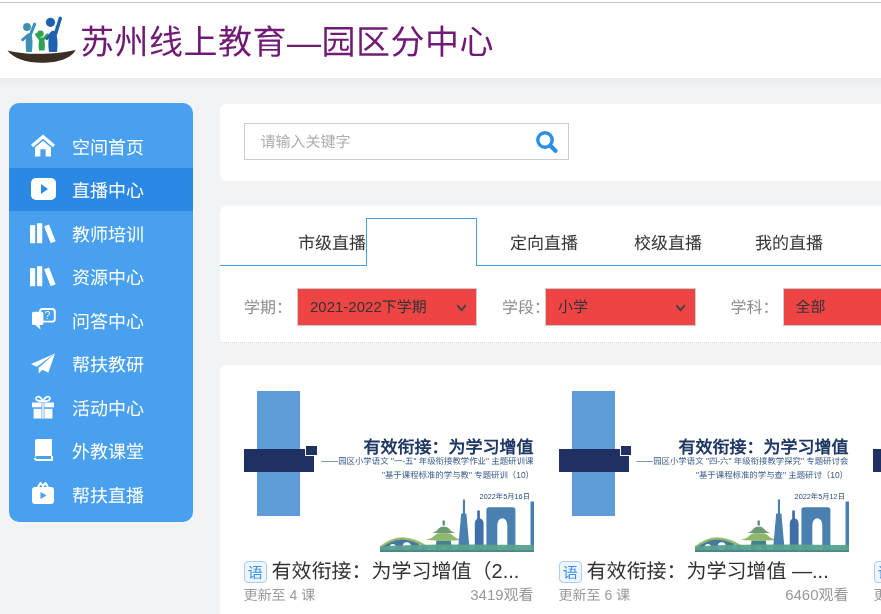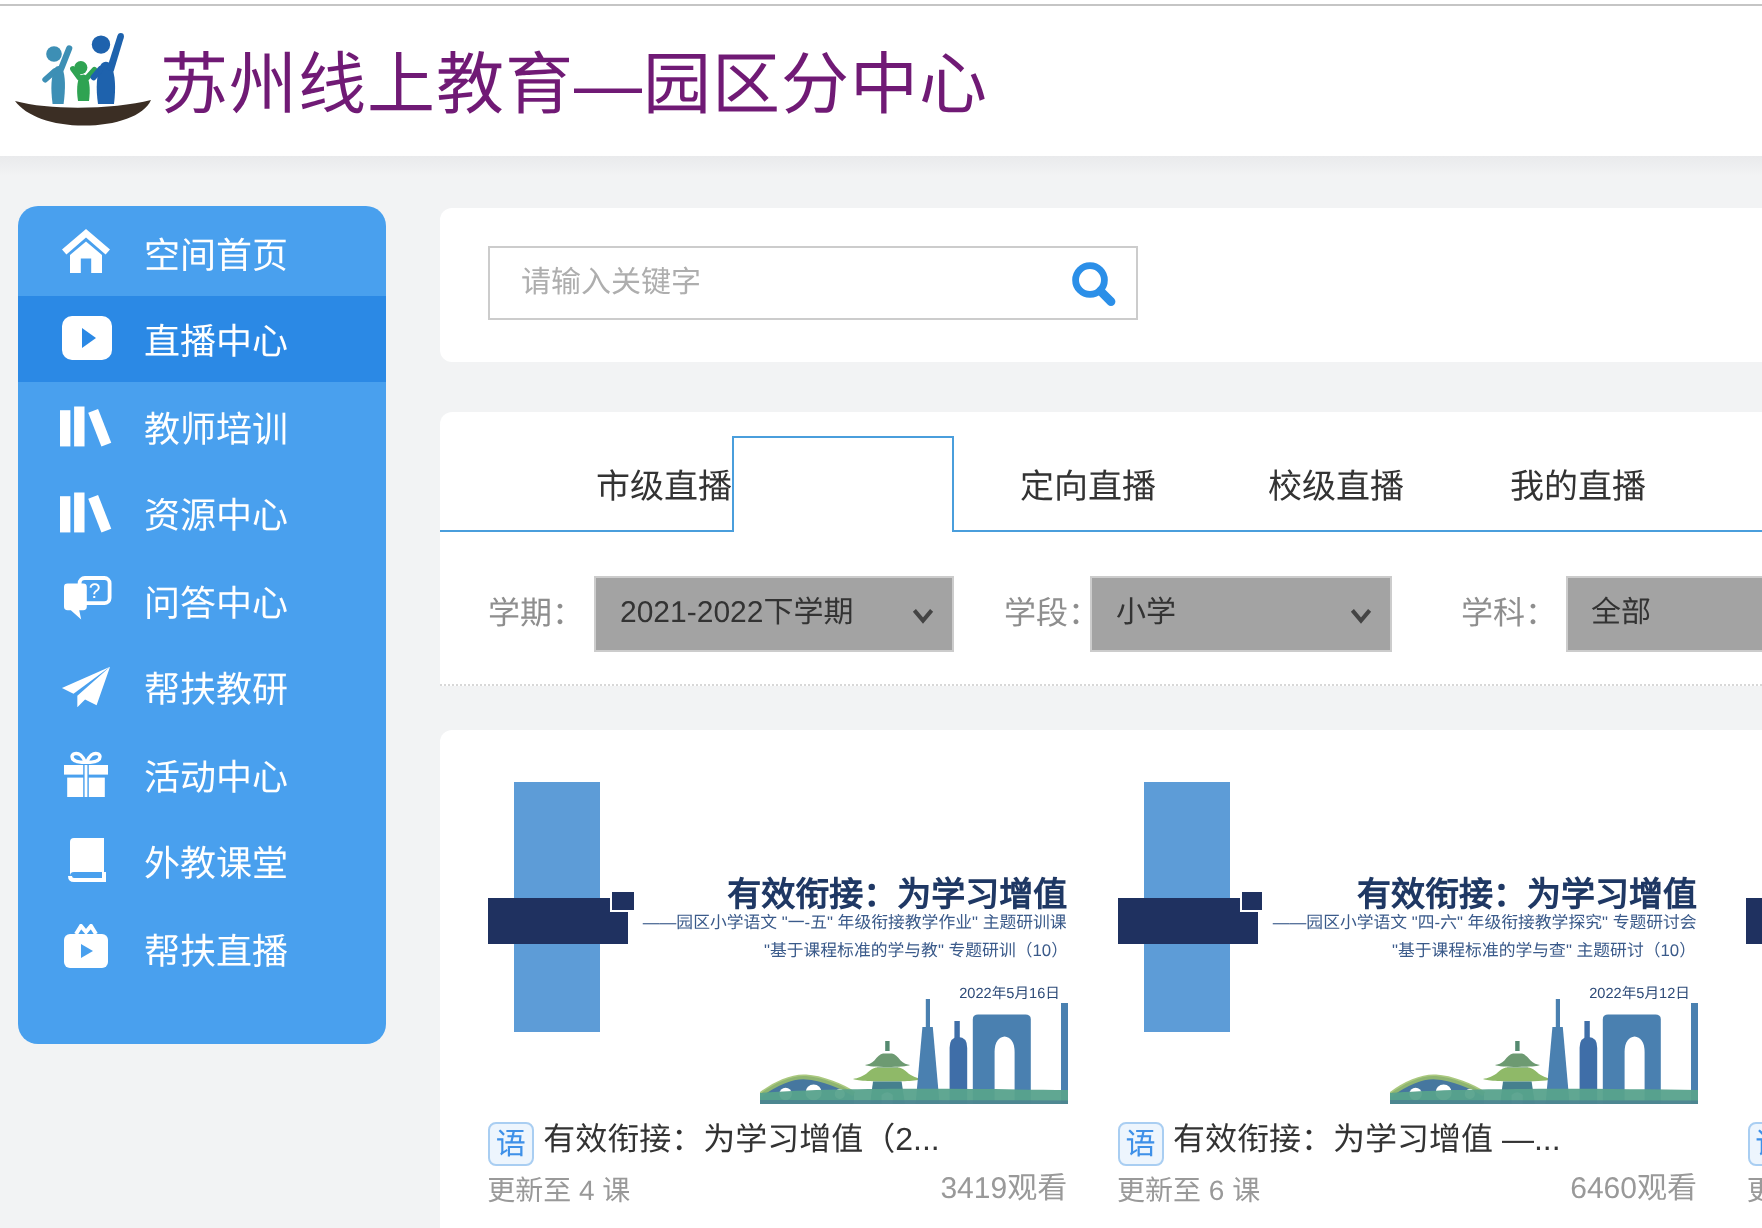--- a/index.html
+++ b/index.html
@@ -10,41 +10,41 @@
   #header { position:absolute; left:0; top:0; width:881px; height:78px; background:#fff; }
   #topline { position:absolute; left:0; top:2px; width:881px; height:1px; background:#c5c5c5; }
   #logo { position:absolute; left:6px; top:10px; }
   #sitename { position:absolute; left:80px; top:14.5px; font-size:34px; color:#701a75;
     font-weight:500; letter-spacing:0.5px; white-space:nowrap; }
   
   #graybg { position:absolute; left:0; top:78px; width:881px; height:536px;
     background:linear-gradient(#e9eaec 0, #f2f3f4 10px); }
   
   #sidebar { position:absolute; left:9px; top:103px; width:184px; height:419px;
-    background:#49a0ee; border-radius:10px; padding-top:1px; }
+    background:#49a0ee; border-radius:10px; padding-top:21px; }
   .sitem { position:relative; height:43.5px; display:flex; align-items:center; color:#fff; }
   .sitem.active { background:#2b89e5; }
   .sitem .ic { position:absolute; left:21px; width:26px; height:26px; display:flex;
     align-items:center; justify-content:center; }
   .sitem .tx { position:absolute; left:63px; font-size:18px; }
   
   .panel { position:absolute; left:220px; width:661px; background:#fff; }
   #p-search { top:104px; height:76.5px; border-radius:6px 0 0 6px; }
   #search-box { position:absolute; left:23.5px; top:18.5px; width:325px; height:37px;
     border:1px solid #ccc; background:#fff; }
   #search-box .ph { position:absolute; left:16px; top:0; line-height:35px; font-size:15px; color:#aeaeae; }
   #search-box svg { position:absolute; right:8px; top:5px; }
   #p-tabs { top:206px; height:136.5px; border-radius:6px 0 0 0; border-bottom:1px dotted #d8d8d8; }
   .tab { position:absolute; top:14px; width:120px; height:48px; line-height:48px;
     text-align:center; font-size:17px; color:#333; z-index:3; }
   #tabline { position:absolute; top:58.5px; left:0; width:661px; height:1px; background:#4a9edc; z-index:1; }
   #tabactive { position:absolute; left:146px; top:11.5px; width:110.5px; height:48px;
     background:#fff; border:1px solid #4a9edc; border-bottom:none; z-index:2; }
   .flabel { position:absolute; top:92px; height:20px; line-height:20px; font-size:16px; color:#8e8e8e; }
-  .fsel { position:absolute; top:82px; height:38px; border:1px solid #ccc; background:#a3a3a3;
+  .fsel { position:absolute; top:82px; height:38px; border:1px solid #ccc; background:#ef4444;
     font-size:15px; color:#333; line-height:36px; padding-left:12px; }
   .fsel svg.chev { position:absolute; right:9px; top:15px; }
   
   #p-cards { top:365px; height:249px; border-radius:6px 0 0 0; }
   .card { position:absolute; top:20px; width:290px; }
   .thumb { position:relative; width:290px; height:166.5px; background:#fff; overflow:hidden; }
   .bar { position:absolute; left:13px; top:5.5px; width:43.5px; height:125.5px; background:#5d9cd7; }
   .band { position:absolute; left:0; top:64.4px; width:70px; height:23px; background:#1f3160; }
   .sq { position:absolute; left:61.9px; top:61.4px; width:11.1px; height:9.6px; background:#1f3160;
     border-left:1.5px solid #fff; border-bottom:1.5px solid #fff; z-index:2; }
@@ -54,21 +54,21 @@
     transform:scale(0.84); transform-origin:right top; }
   .tsub1 { top:68.5px; }
   .tsub2 { top:83px; }
   .tdate { position:absolute; right:4px; top:104.5px; font-size:10px; color:#2c4a78;
     transform:scale(0.73); transform-origin:right top; }
   .sky { position:absolute; right:0; bottom:0; }
   .badge { position:absolute; left:0.5px; top:175.5px; width:22.5px; height:22.5px;
     border:1px solid #a9cef2; border-radius:4px; background:#edf5fd; color:#3e90e8;
     font-size:15px; line-height:21px; text-align:center; }
   .ctitle { position:absolute; left:28px; top:174px; height:24px; line-height:24px;
-    font-size:16px; color:#333; white-space:nowrap; }
+    font-size:20px; color:#333; white-space:nowrap; }
   .meta { position:absolute; left:0; top:200px; width:290px; height:20px; line-height:20px;
     font-size:14px; color:#999; }
   .meta .r { font-size:15px; }
   .meta .r { float:right; }
 </style>
 </head>
 <body>
 <div id="graybg"></div>
 <div id="header">
   <div id="topline"></div>

